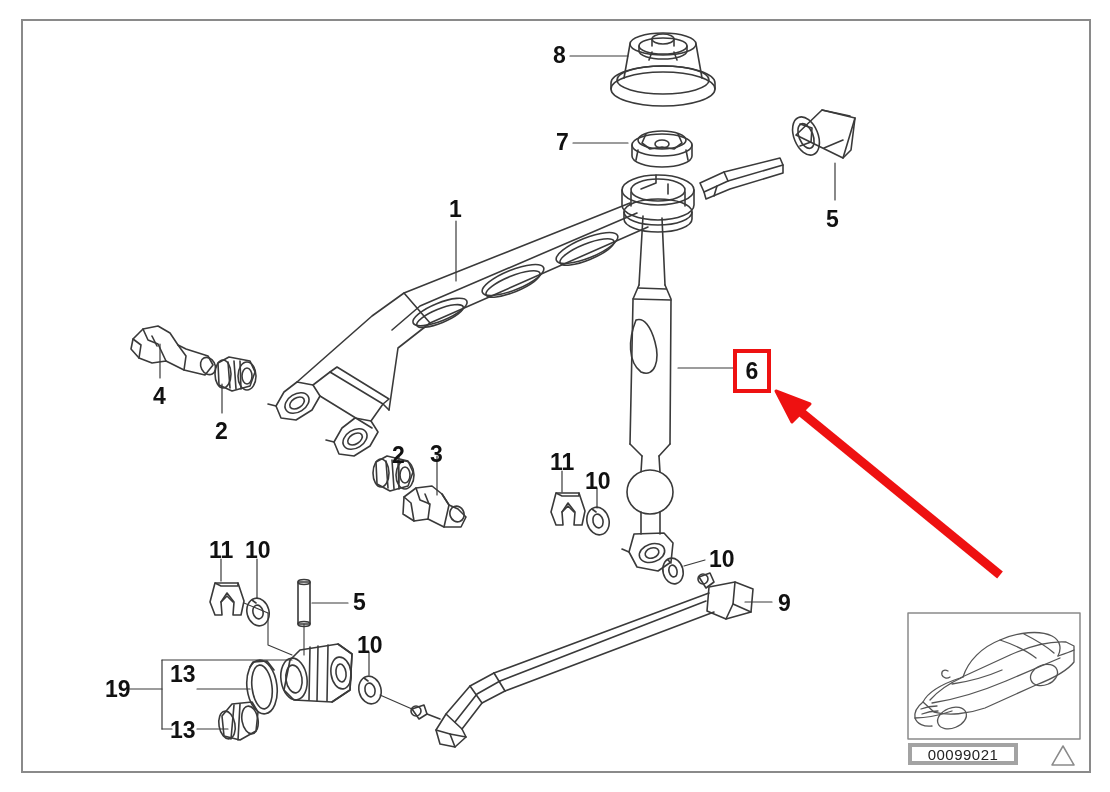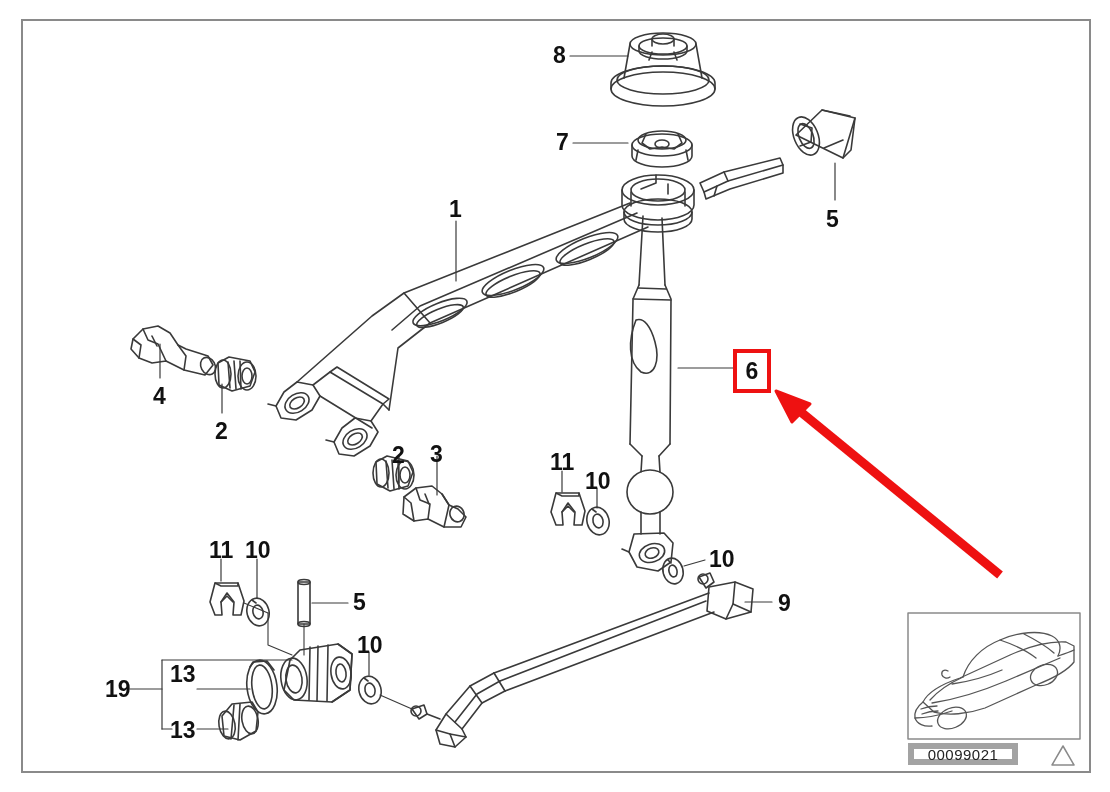--- a/index.html
+++ b/index.html
@@ -45,21 +45,21 @@
   }
   .callout-box .lblinner {
     font-family: "Liberation Sans", sans-serif;
     font-weight: bold;
     font-size: 23px;
     color: #111111;
   }
   .idbox {
     position: absolute;
     box-sizing: border-box;
-    border: 6px solid #a3a3a3;
+    border: 4px solid #a3a3a3;
     background: #ffffff;
     display: flex;
     align-items: center;
     justify-content: center;
     font-family: "Liberation Sans", sans-serif;
     font-size: 15px;
     letter-spacing: 0.5px;
     color: #222222;
   }
 </style>

